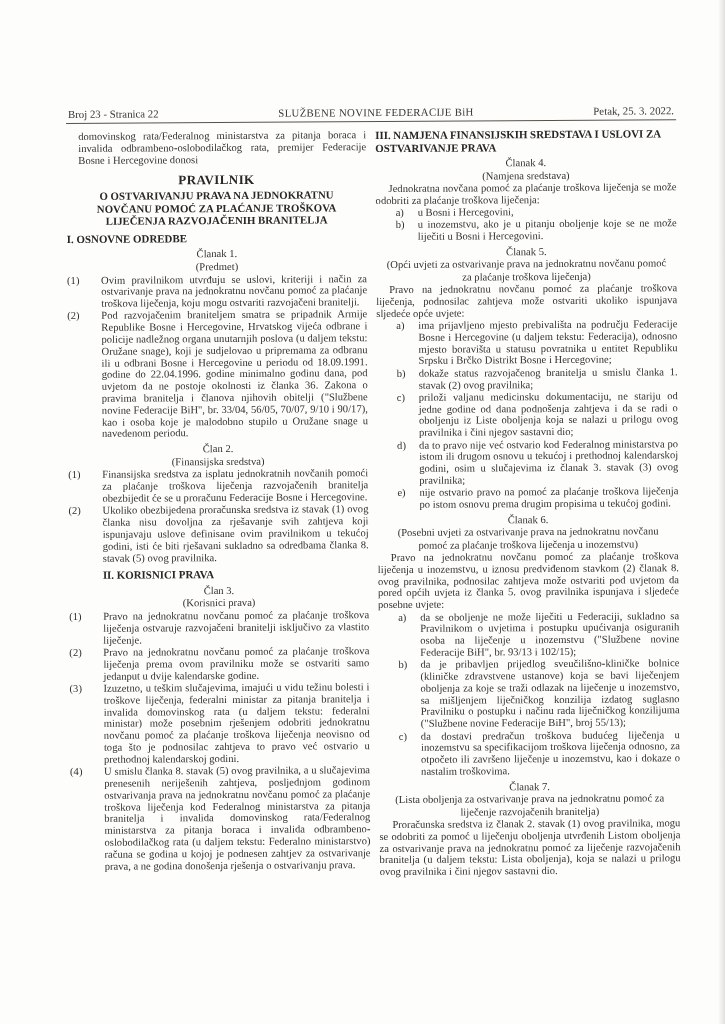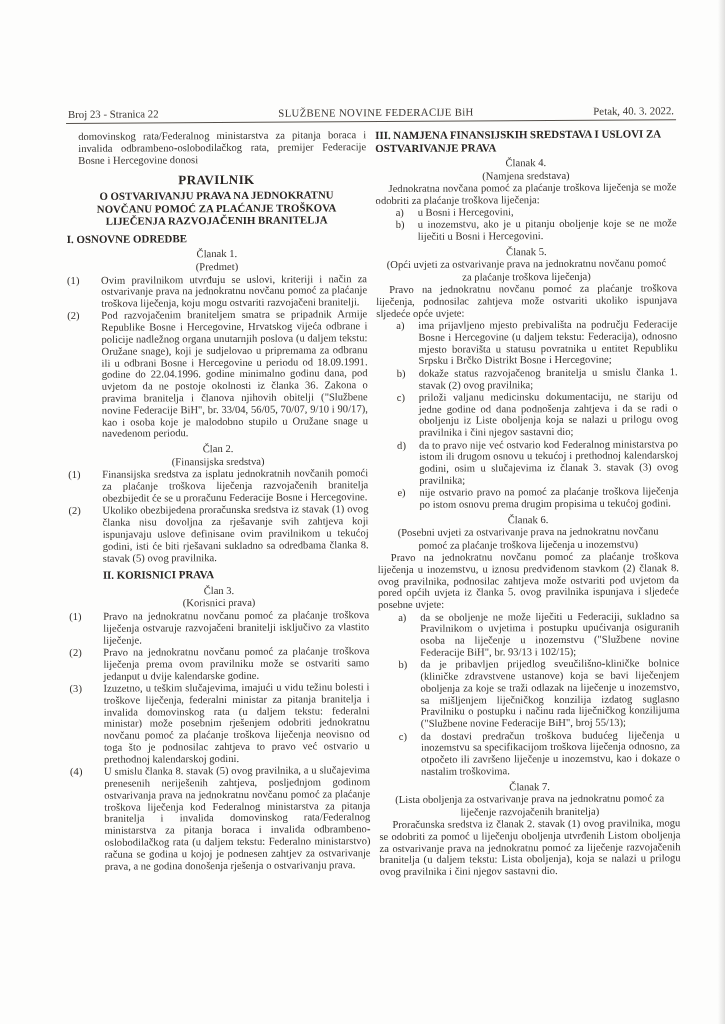--- a/index.html
+++ b/index.html
@@ -62,21 +62,21 @@
 </style>
 </head>
 <body>
 
 <div class="page">
   <div class="sheet">
 
     <div class="masthead">
       <span>Broj 23 - Stranica 22</span>
       <span class="center">SLUŽBENE NOVINE FEDERACIJE BiH</span>
-      <span>Petak, 40. 3. 2022.</span>
+      <span>Petak, 25. 3. 2022.</span>
     </div>
     <div class="rule"></div>
 
     <div class="cols">
 
       <div class="col left">
         <div class="p cont">domovinskog rata/Federalnog ministarstva za pitanja boraca i invalida odbrambeno-oslobodilačkog rata, premijer Federacije Bosne i Hercegovine donosi</div>
 
         <div class="doc-title">PRAVILNIK</div>
         <div class="doc-subtitle">O OSTVARIVANJU PRAVA NA JEDNOKRATNU NOVČANU POMOĆ ZA PLAĆANJE TROŠKOVA LIJEČENJA RAZVOJAČENIH BRANITELJA</div>

